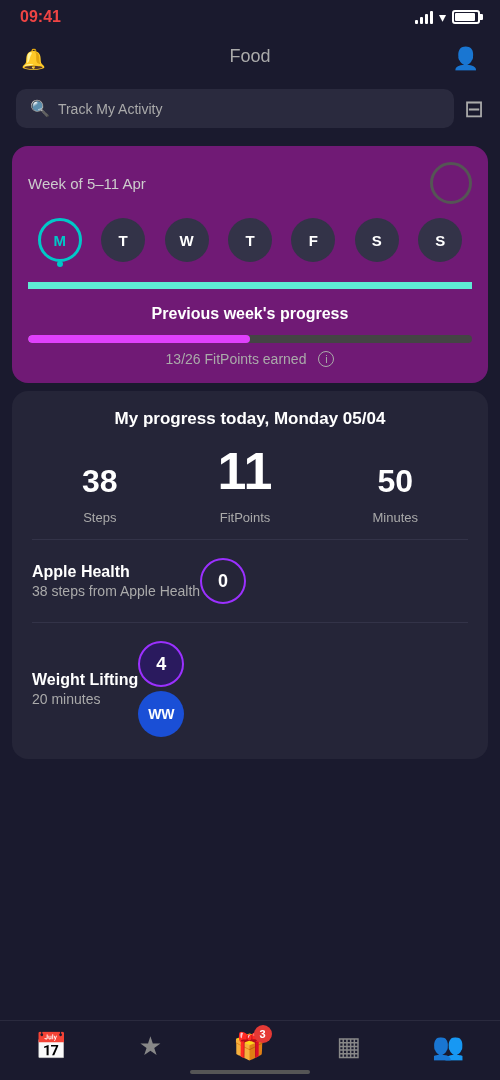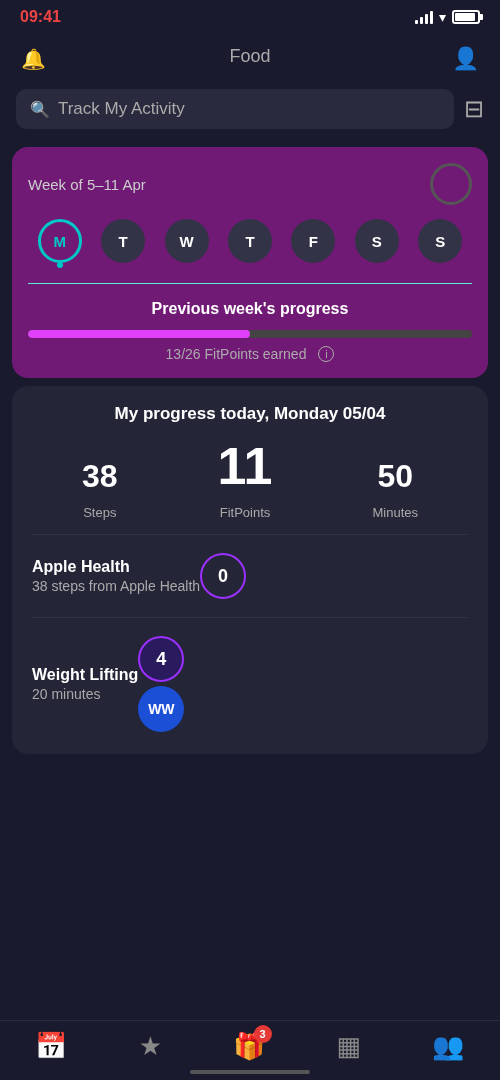--- a/index.html
+++ b/index.html
@@ -142,21 +142,21 @@
       align-items: center;
       padding: 10px 14px;
       gap: 8px;
     }
     .search-icon-inner {
       color: #aaa;
       font-size: 16px;
     }
     .search-text {
       color: #aaa;
-      font-size: 17px;
+      font-size: 14px;
     }
     .barcode-icon {
       color: #aaa;
       font-size: 24px;
     }
 
     
     .card {
       background: #701a75;
       border-radius: 16px;
@@ -216,21 +216,21 @@
       transform: translateX(-50%);
       width: 6px;
       height: 6px;
       border-radius: 50%;
       background: #00c8c8;
     }
 
     .prev-week-section {
       margin-top: 20px;
       padding-top: 16px;
-      border-top: 1px solid #5eead4;
+      border-top: 7px solid #5eead4;
     }
     .prev-week-title {
       text-align: center;
       font-size: 16px;
       font-weight: 700;
       color: #fff;
       margin-bottom: 12px;
     }
     .progress-bar-wrap {
       width: 100%;

